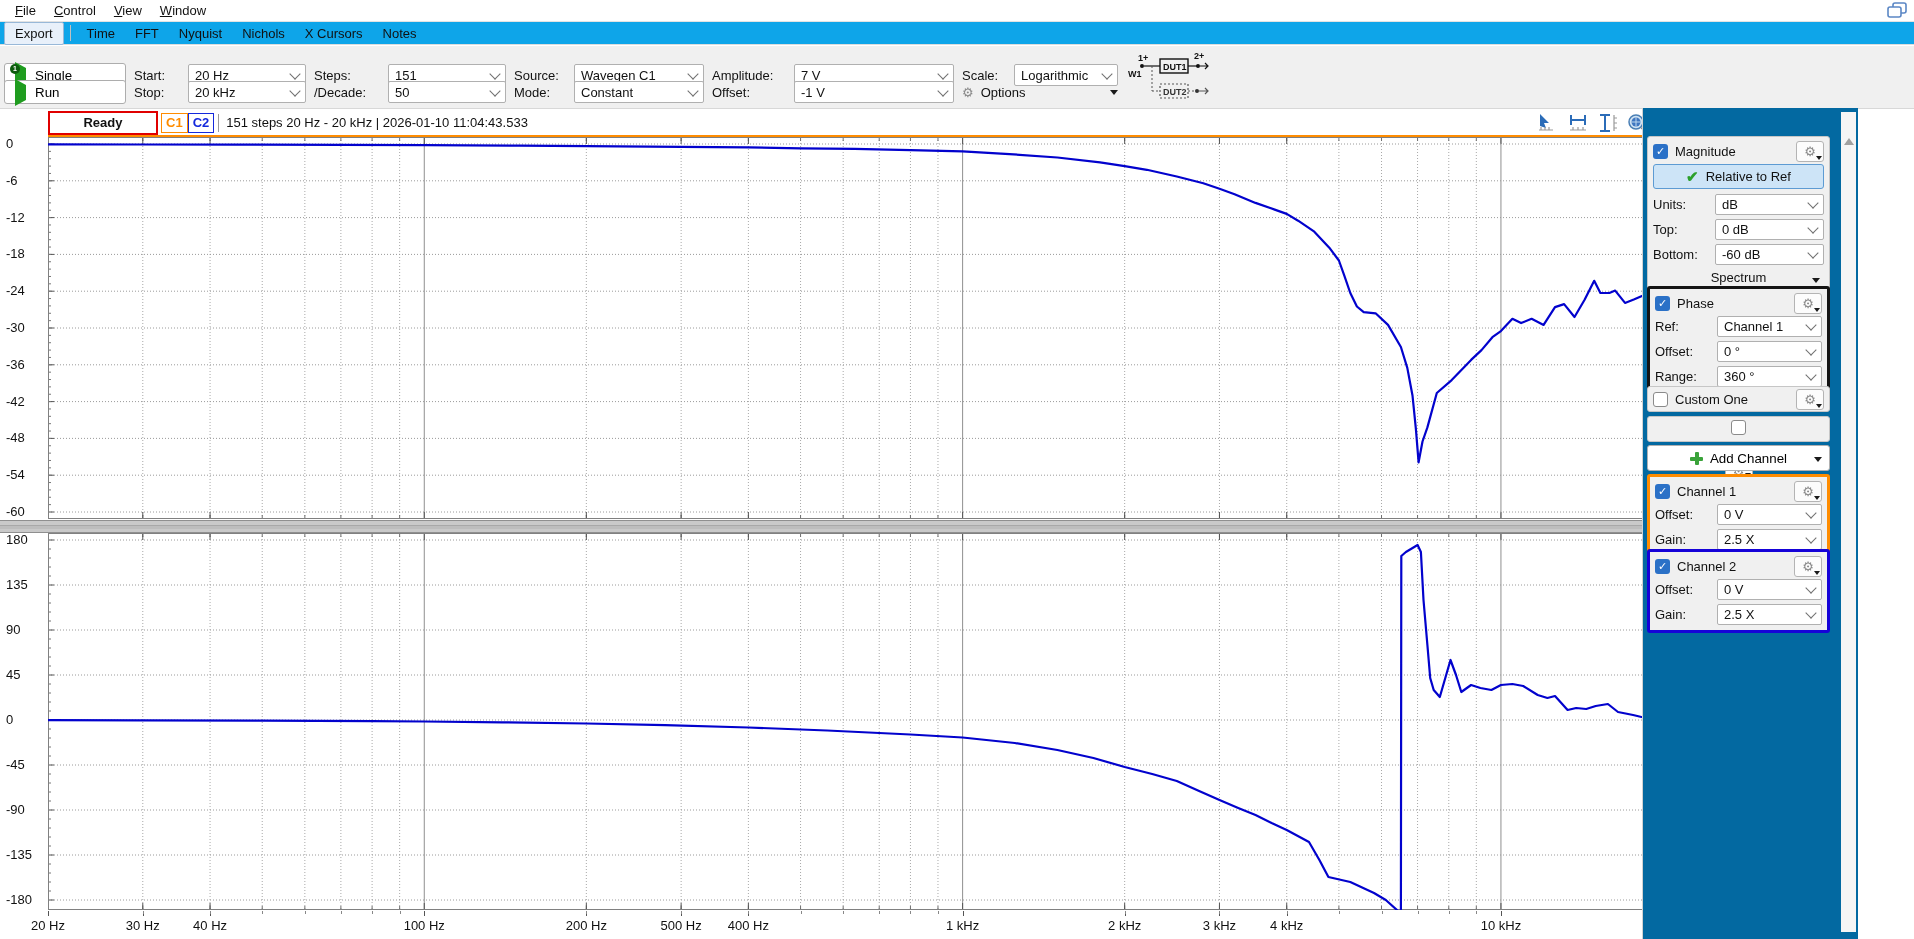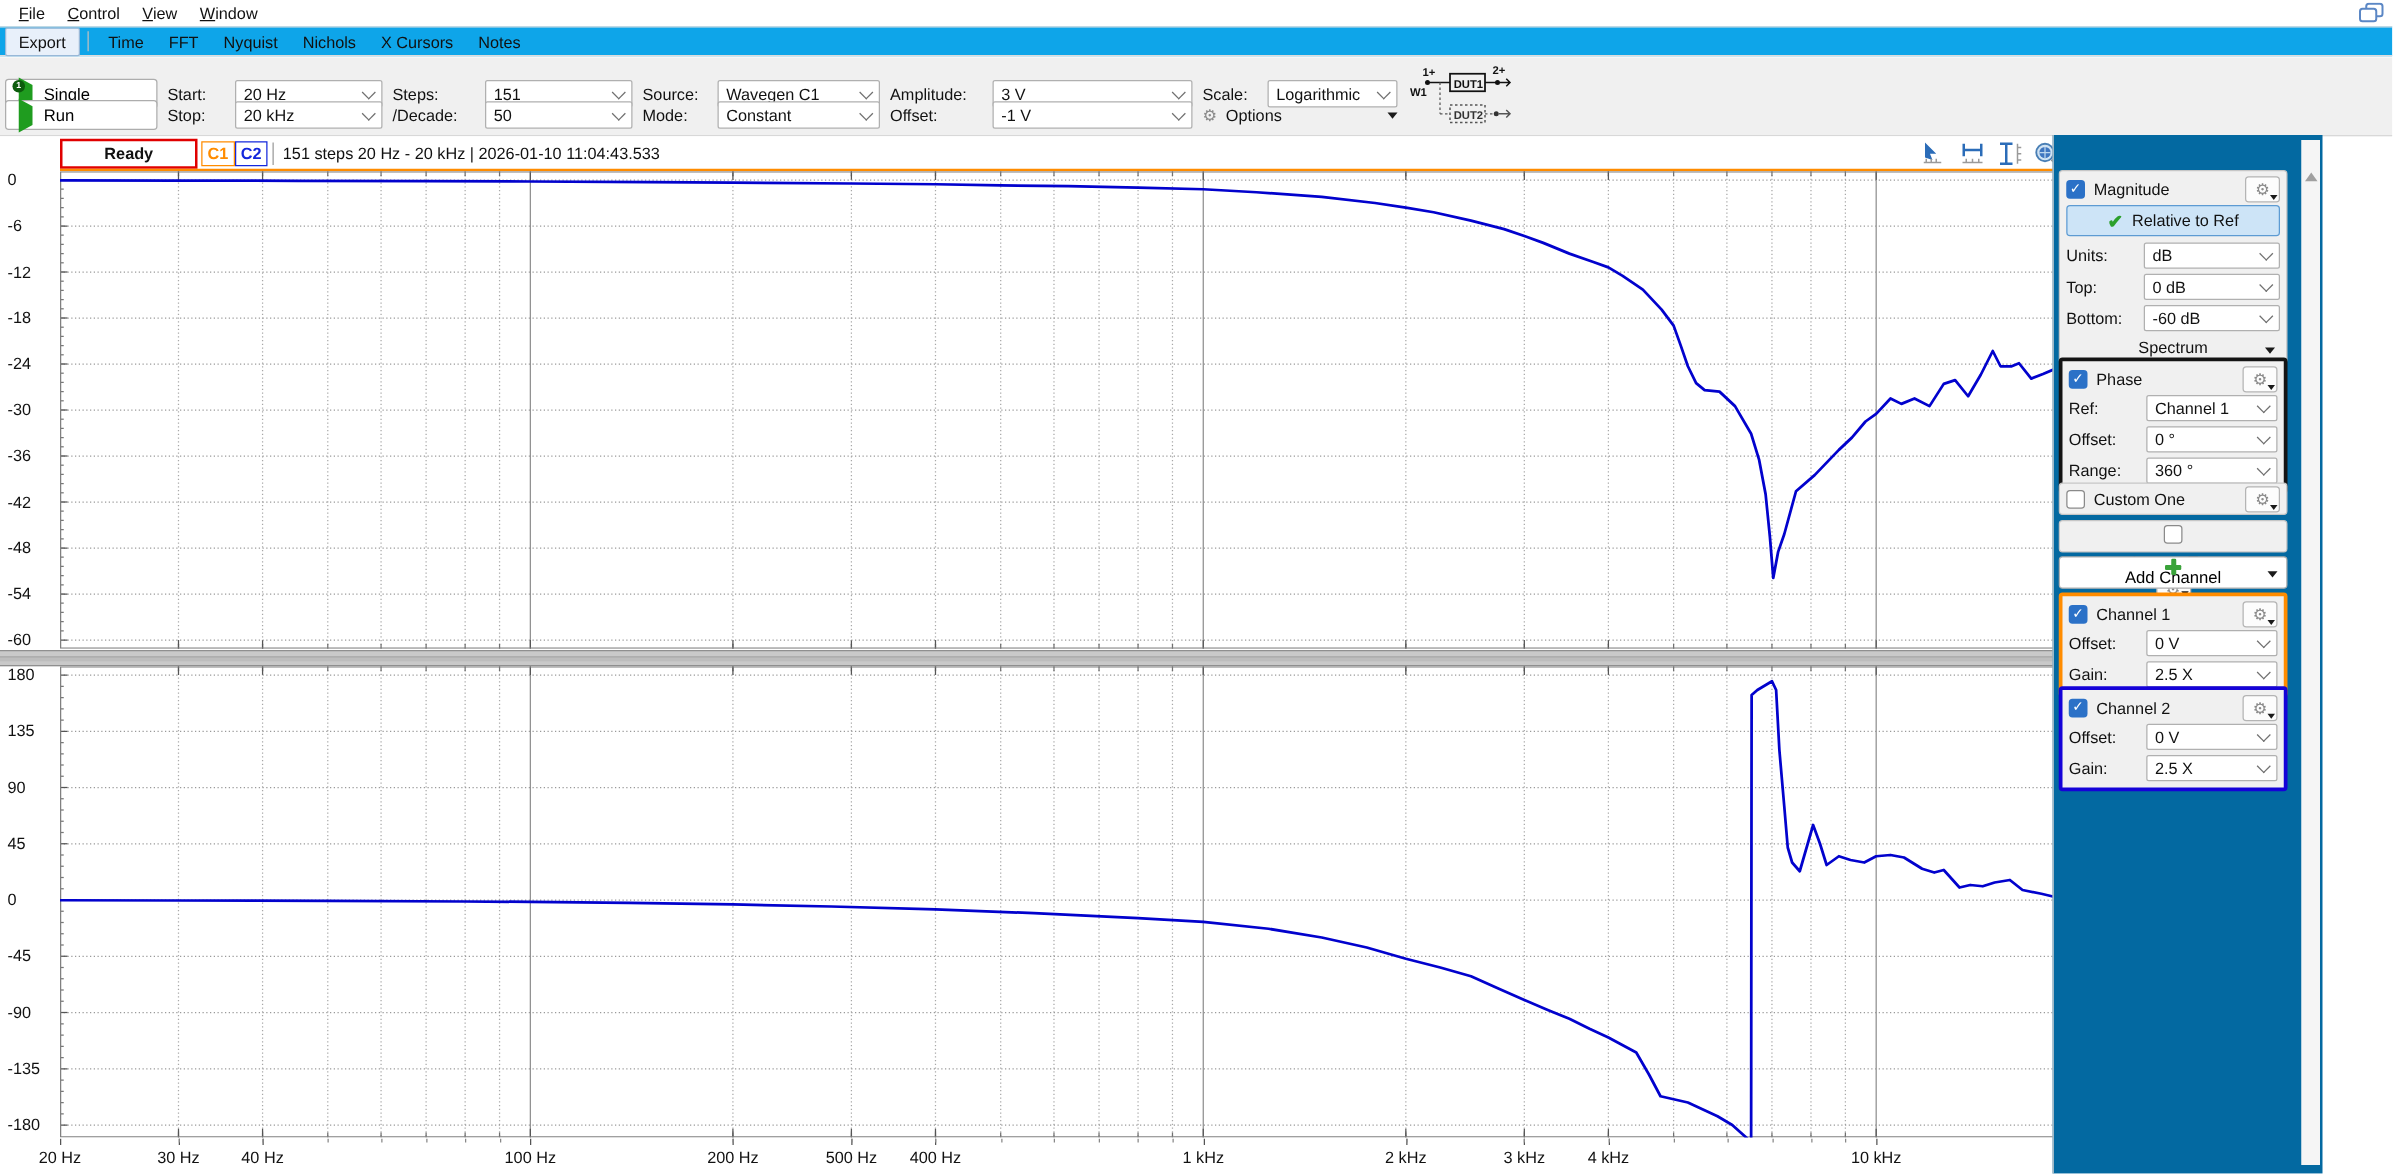--- a/index.html
+++ b/index.html
@@ -134,21 +134,21 @@
         <span>151</span>
         <span class="chev"></span>
       </div>
     <span class="tlabel">Source:</span>
     <div class="combo">
         <span>Wavegen C1</span>
         <span class="chev"></span>
       </div>
     <span class="tlabel">Amplitude:</span>
     <div class="combo">
-        <span>3 V</span>
+        <span>7 V</span>
         <span class="chev"></span>
       </div>
     <span class="tlabel">Scale:</span>
     <div class="combo">
         <span>Logarithmic</span>
         <span class="chev"></span>
       </div>
     <span>
       <svg width="86" height="52" viewBox="0 0 86 52">
         <text x="12" y="12" font-size="9" font-weight="bold" fill="#111">1+</text>
@@ -845,21 +845,21 @@
       <div class="ghead" style="height:18px;flex-direction:column;">
         <span class="cb off"></span>
         <span class="glabel">Custom Two</span>
         <span class="minigear">
             <span class="gearglyph">⚙</span>
             <span class="tri"></span>
           </span>
       </div>
     </div>
 
-    <button class="addbtn" style="top:337px;flex-direction:column;">
+    <button class="addbtn" style="top:337px;">
       <span class="plusic"></span>
       <span>Add Channel</span>
       <span class="tri"></span>
     </button>
 
     <div class="pgroup ch1" style="top:366px;">
       <div class="ghead">
         <span class="cb on"></span>
         <span class="glabel">Channel 1</span>
         <span class="minigear">

